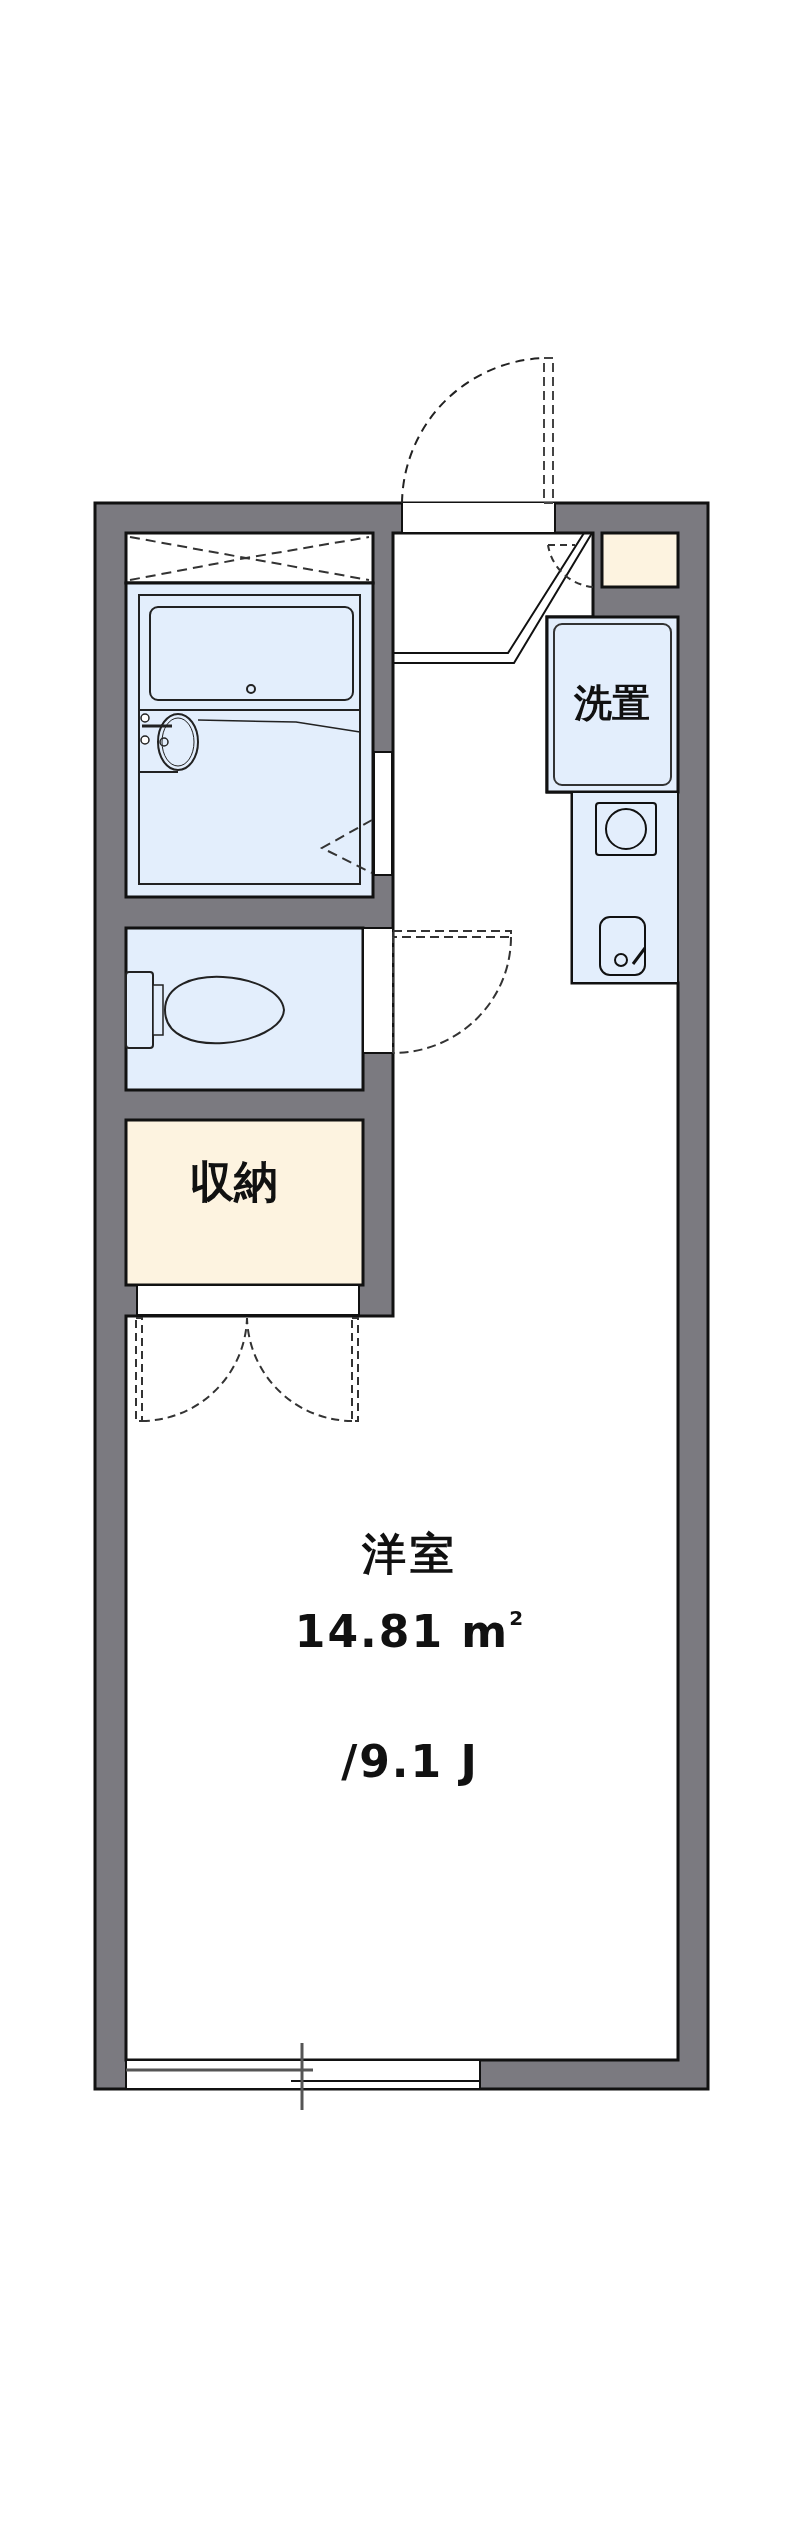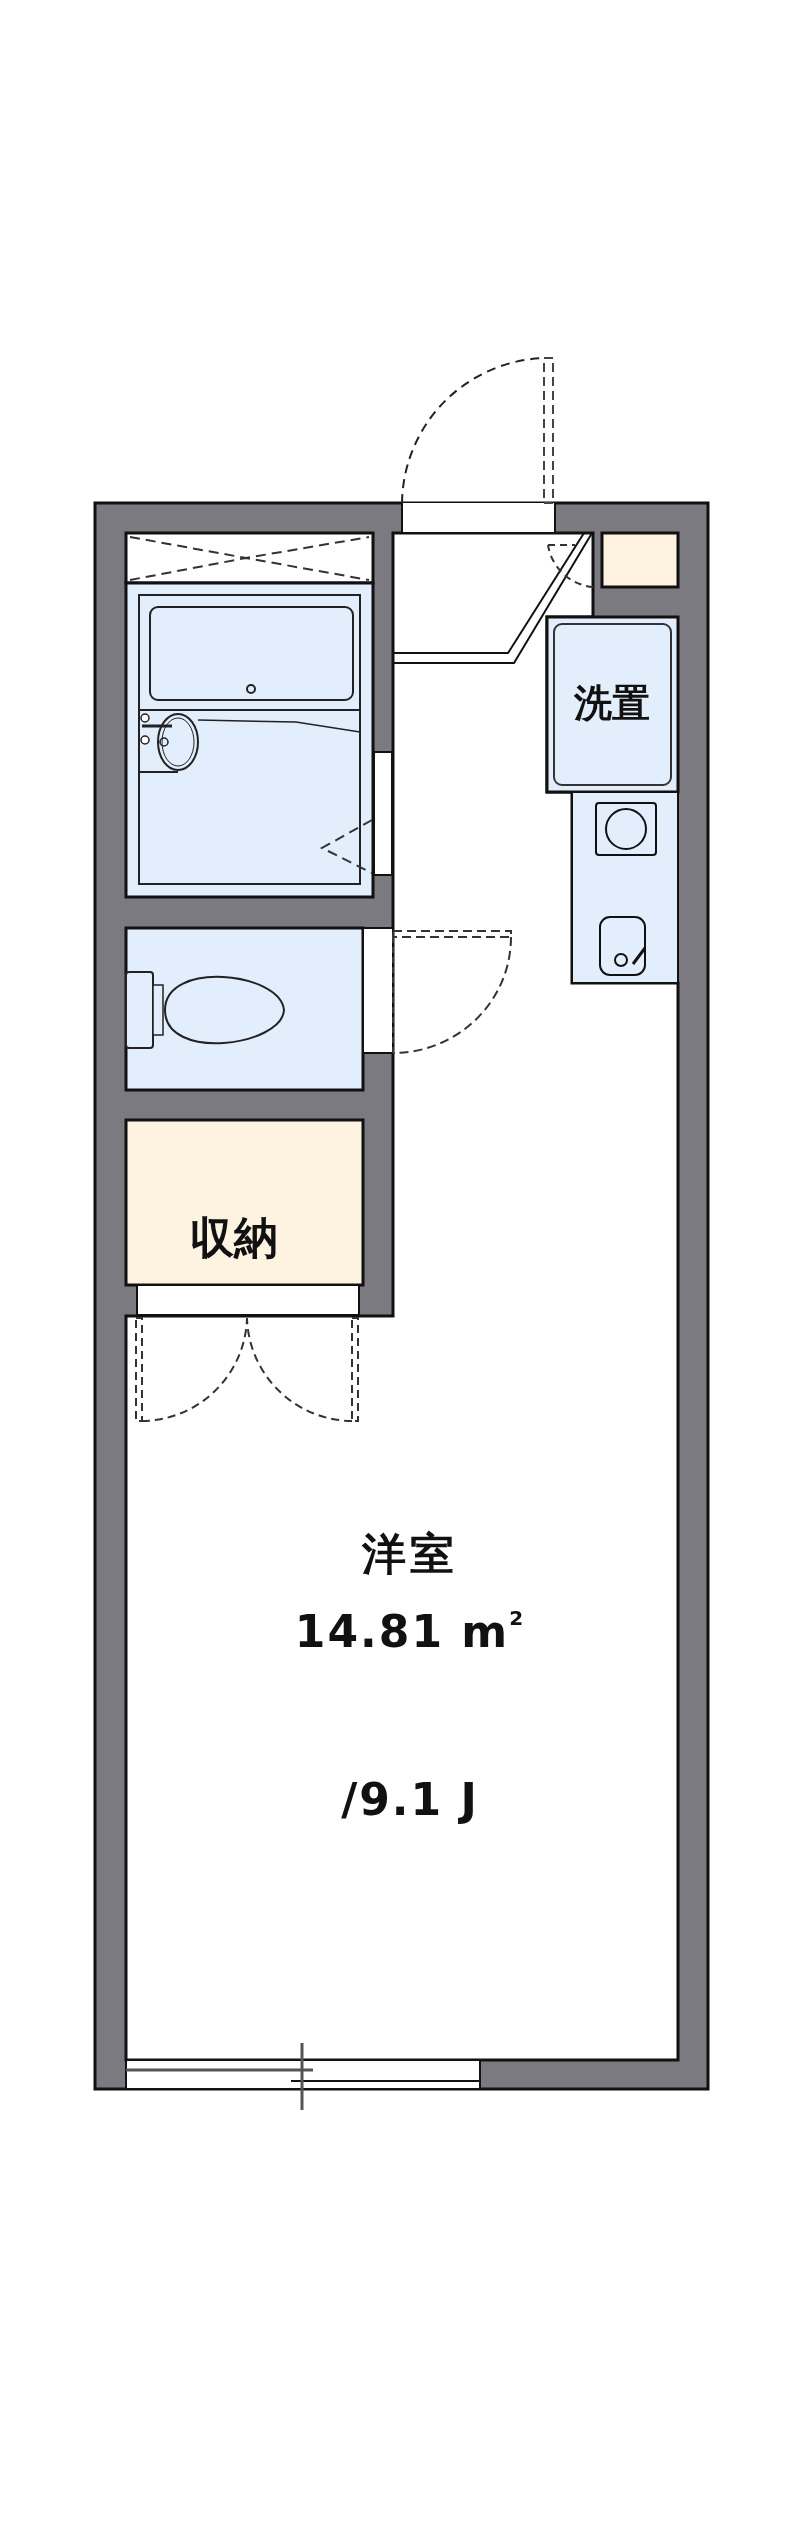--- a/index.html
+++ b/index.html
@@ -2,24 +2,24 @@
 <html><head>
 <meta charset="utf-8">
 <style>
   html, body { margin: 0; padding: 0; background: #ffffff; }
   body { width: 800px; height: 2541px; position: relative; overflow: hidden; font-family: "DejaVu Sans", sans-serif; }
   #plan { position: absolute; left: 0; top: 0; width: 800px; height: 2541px; }
   .label { position: absolute; color: #111; font-family: "DejaVu Sans", sans-serif; white-space: nowrap; text-align: center; line-height: 1; font-weight: 700; }
   .room-name-main { left: 250px; width: 320px; top: 1532px; font-size: 44px; letter-spacing: 4px; }
   .area-line { left: 250px; width: 320px; font-size: 44px; letter-spacing: 2px; }
   .area-sqm { top: 1608px; text-align: center; }
-  .area-jo { top: 1778px; padding-right: 40px; }
+  .area-jo { top: 1740px; padding-right: 40px; }
   .sup { font-size: 20px; vertical-align: 22px; }
   .small-room { font-size: 44px; }
-  .storage-label { left: 126px; width: 216px; top: 1216px; }
+  .storage-label { left: 126px; width: 216px; top: 1160px; }
   .washer-label { left: 547px; width: 130px; top: 684px; font-size: 38px; }
 </style>
 </head>
 <body>
 
 <svg id="plan" viewBox="0 0 800 2541" xmlns="http://www.w3.org/2000/svg">
 
   <g>
     <rect x="95" y="503" width="613" height="1586" fill="#7b7a80" stroke="#111" stroke-width="3"></rect>
   </g>

